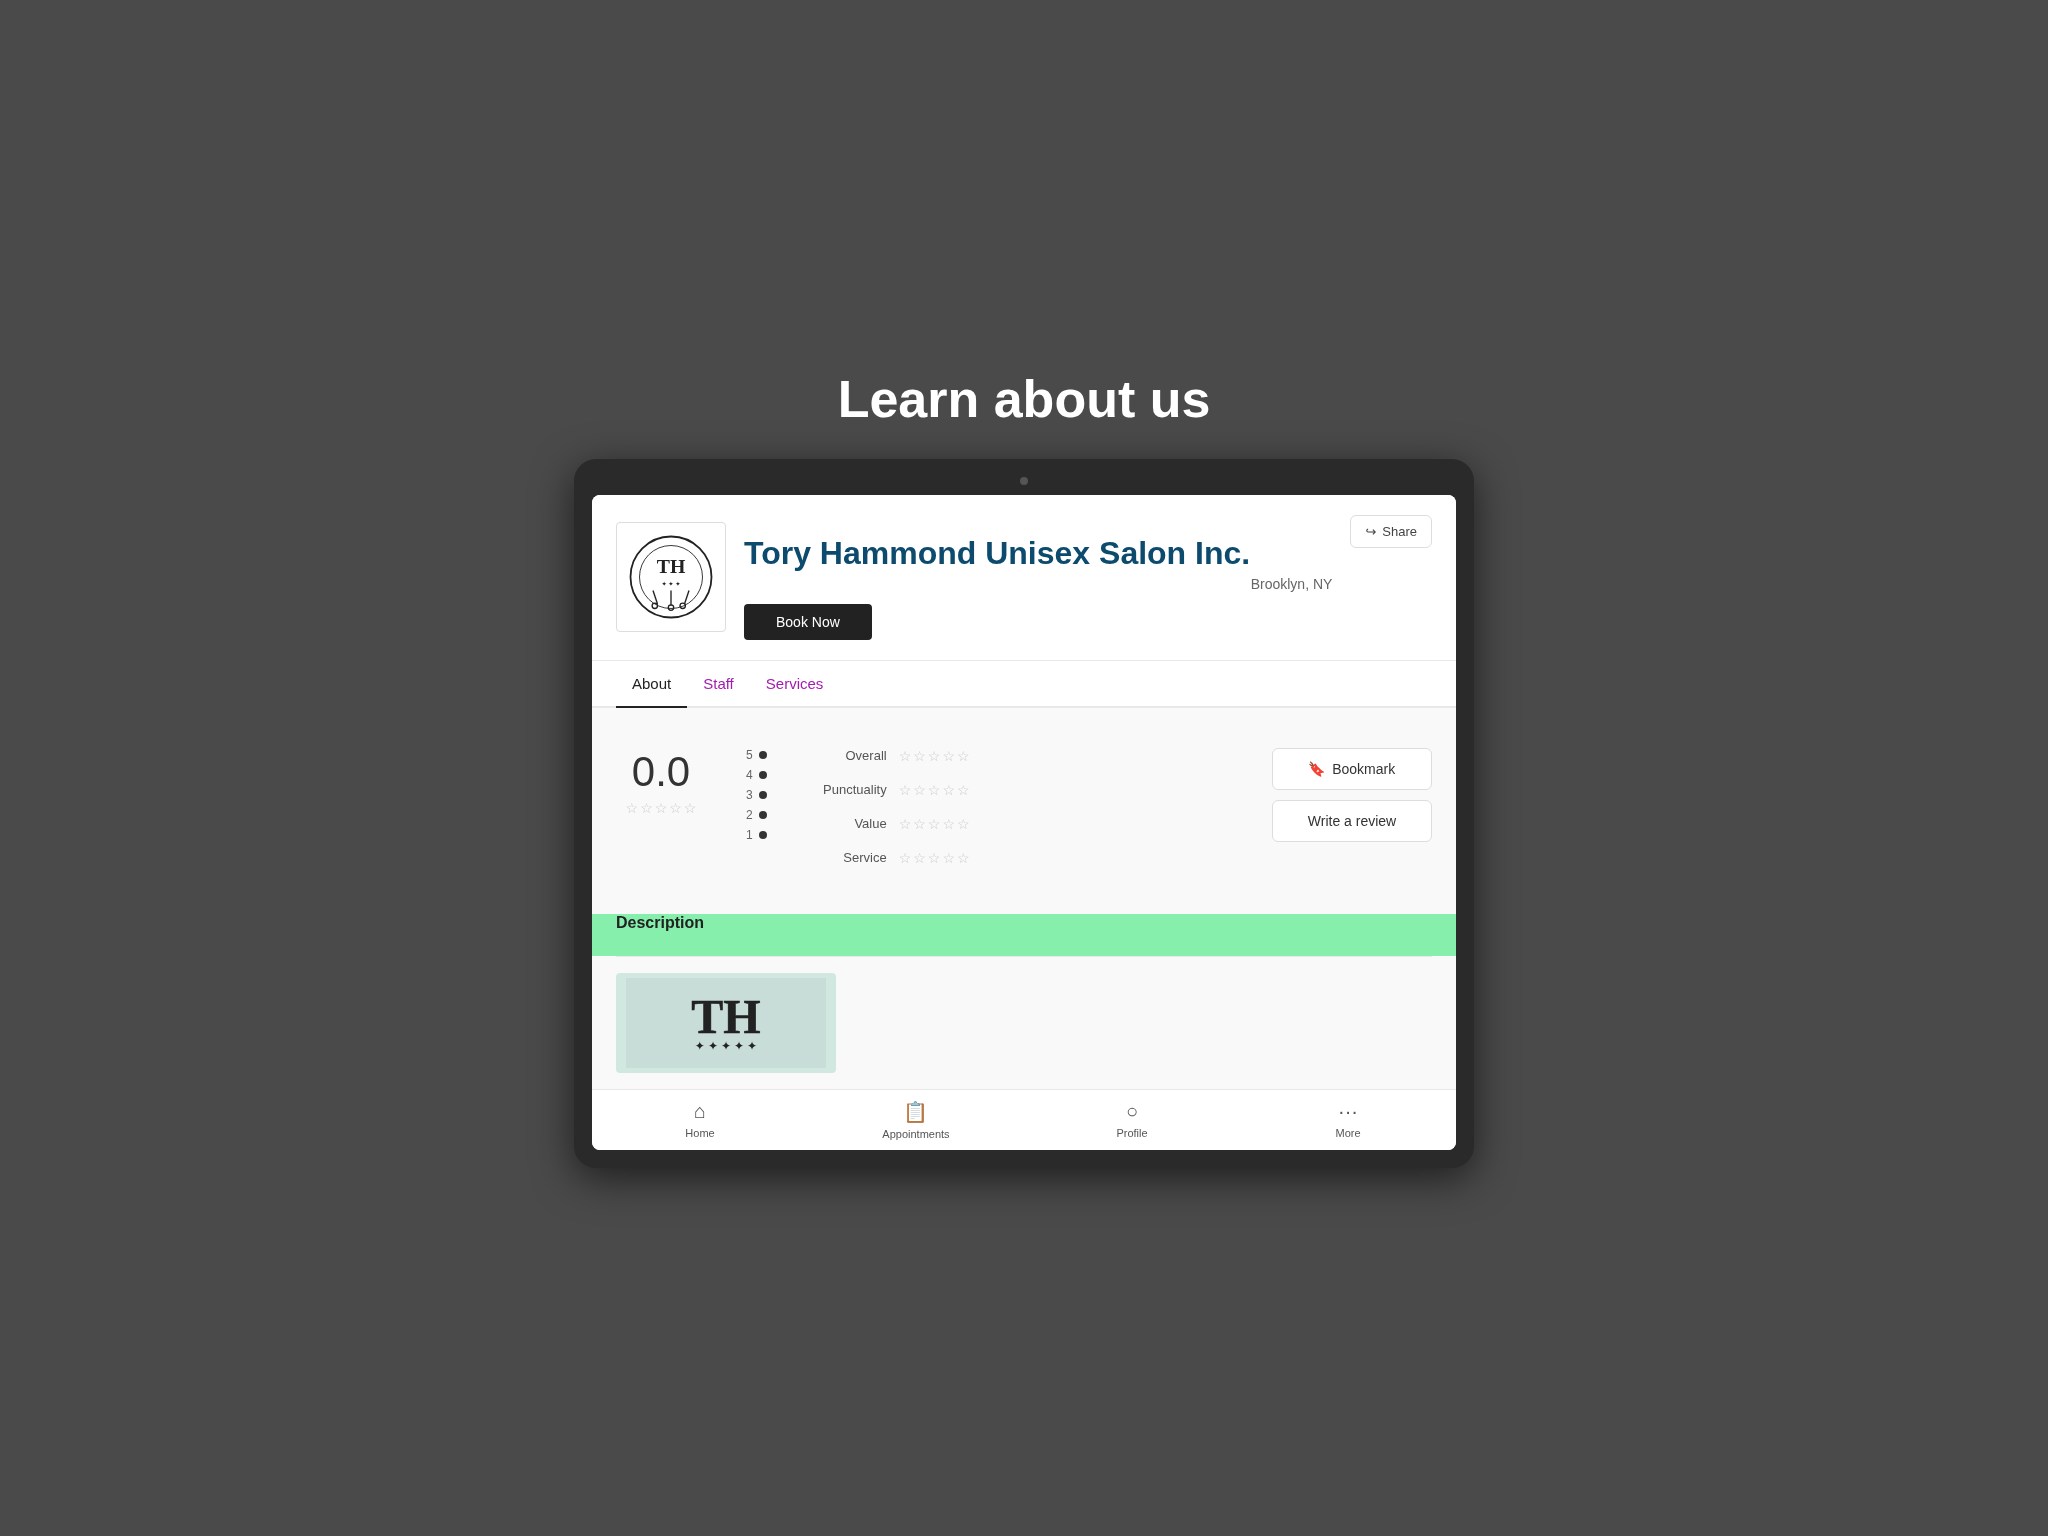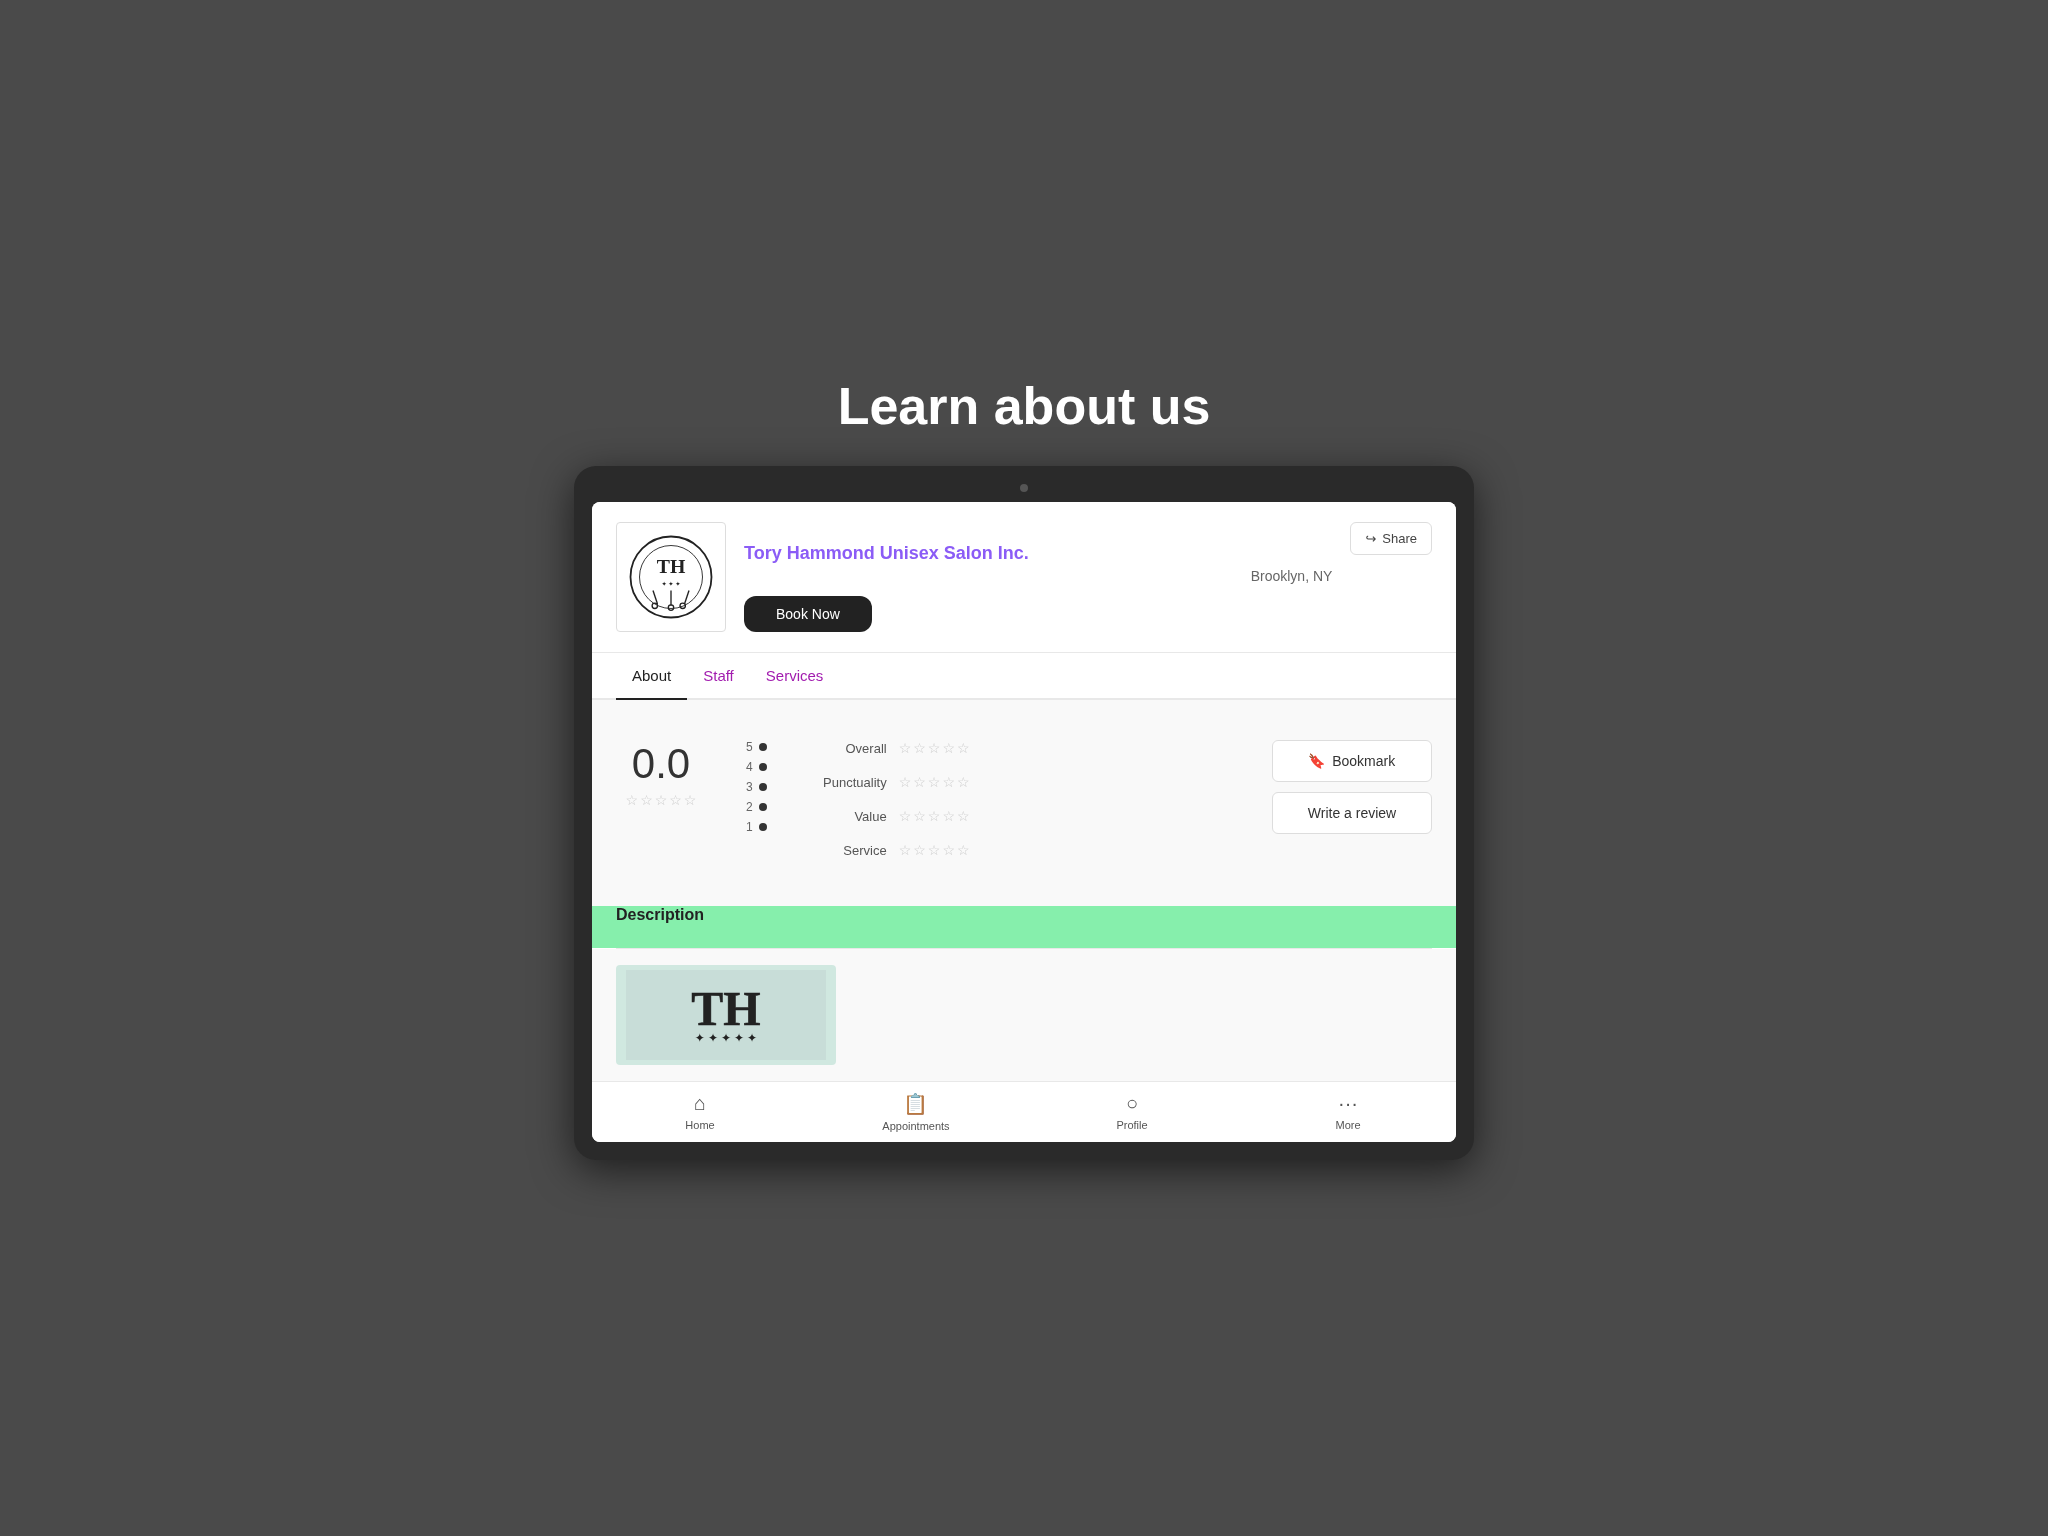--- a/index.html
+++ b/index.html
@@ -68,40 +68,40 @@
       overflow: hidden;
     }
     .logo-svg {
       width: 90px;
       height: 90px;
     }
     .business-info {
       flex: 1;
     }
     .business-name {
-      font-size: 18px;
+      font-size: 32px;
       font-weight: 600;
-      color: #8b5cf6;
+      color: #0c4a6e;
       margin-bottom: 4px;
       margin-top: 20px;
     }
     .business-location {
       font-size: 14px;
       color: #666;
       margin-bottom: 12px;
       text-align: right;
     }
     .book-now-btn {
       background: #222;
       color: #fff;
       border: none;
       padding: 10px 32px;
       font-size: 14px;
       font-weight: 500;
-      border-radius: 12px;
+      border-radius: 4px;
       cursor: pointer;
     }
     .share-btn {
       margin-left: auto;
       background: #fff;
       border: 1px solid #ddd;
       border-radius: 6px;
       padding: 8px 14px;
       font-size: 13px;
       cursor: pointer;

